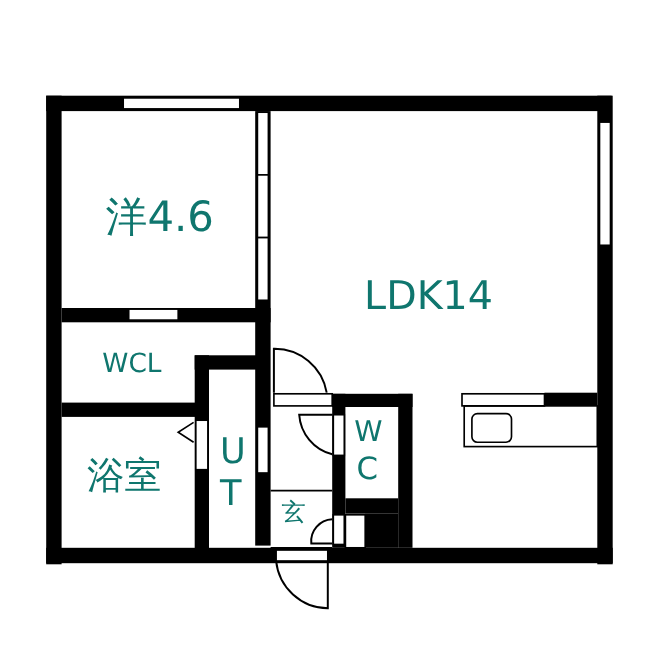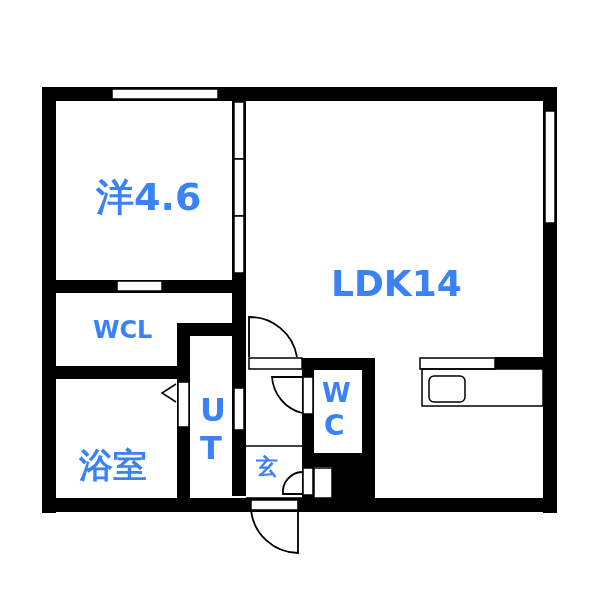--- a/index.html
+++ b/index.html
@@ -1,18 +1,18 @@
 <!DOCTYPE html>
 <html><head>
 <meta charset="utf-8">
 <style>
   html,body{margin:0;padding:0;background:#ffffff;}
   body{width:600px;height:600px;position:relative;overflow:hidden;font-family:"DejaVu Sans","Liberation Sans",sans-serif;}
   svg{position:absolute;left:0;top:0;}
-  .lbl{position:absolute;color:#3b82f6;font-family:"DejaVu Sans","Liberation Sans",sans-serif;line-height:1;white-space:nowrap;font-weight:bold;}
+  .lbl{position:absolute;color:#0f766e;font-family:"DejaVu Sans","Liberation Sans",sans-serif;line-height:1;white-space:nowrap;}
 </style>
 </head>
 <body>
 
 <svg width="600" height="600" viewBox="0 0 600 600">
 
   <g fill="#000">
 
     <rect x="42" y="87" width="514" height="14"></rect>
 
@@ -82,20 +82,20 @@
 
     <path d="M302,413 A40,40 0 0 1 272,377 L302,377"></path>
 
     <path d="M302,494 L283,494 A20,20 0 0 1 302,472"></path>
 
     <path d="M251,510 A48,48 0 0 0 298,553 L298,510"></path>
   </g>
 </svg>
 
 <div class="lbl" style="left:96px;top:178px;font-size:38px;">洋4.6</div>
-<div class="lbl" style="left:331px;top:266px;font-size:36px;">LDK14</div>
+<div class="lbl" style="left:331px;top:252px;font-size:36px;">LDK14</div>
 <div class="lbl" style="left:93px;top:318px;font-size:24px;">WCL</div>
-<div class="lbl" style="left:79px;top:448px;font-size:34px;">浴室</div>
+<div class="lbl" style="left:79px;top:416px;font-size:34px;">浴室</div>
 <div class="lbl" style="left:200px;top:394px;font-size:32px;">U</div>
 <div class="lbl" style="left:200px;top:432px;font-size:32px;">T</div>
 <div class="lbl" style="left:322px;top:380px;font-size:26px;">W</div>
 <div class="lbl" style="left:324px;top:412px;font-size:28px;">C</div>
 <div class="lbl" style="left:256px;top:456px;font-size:22px;">玄</div>
 
 </body></html>

